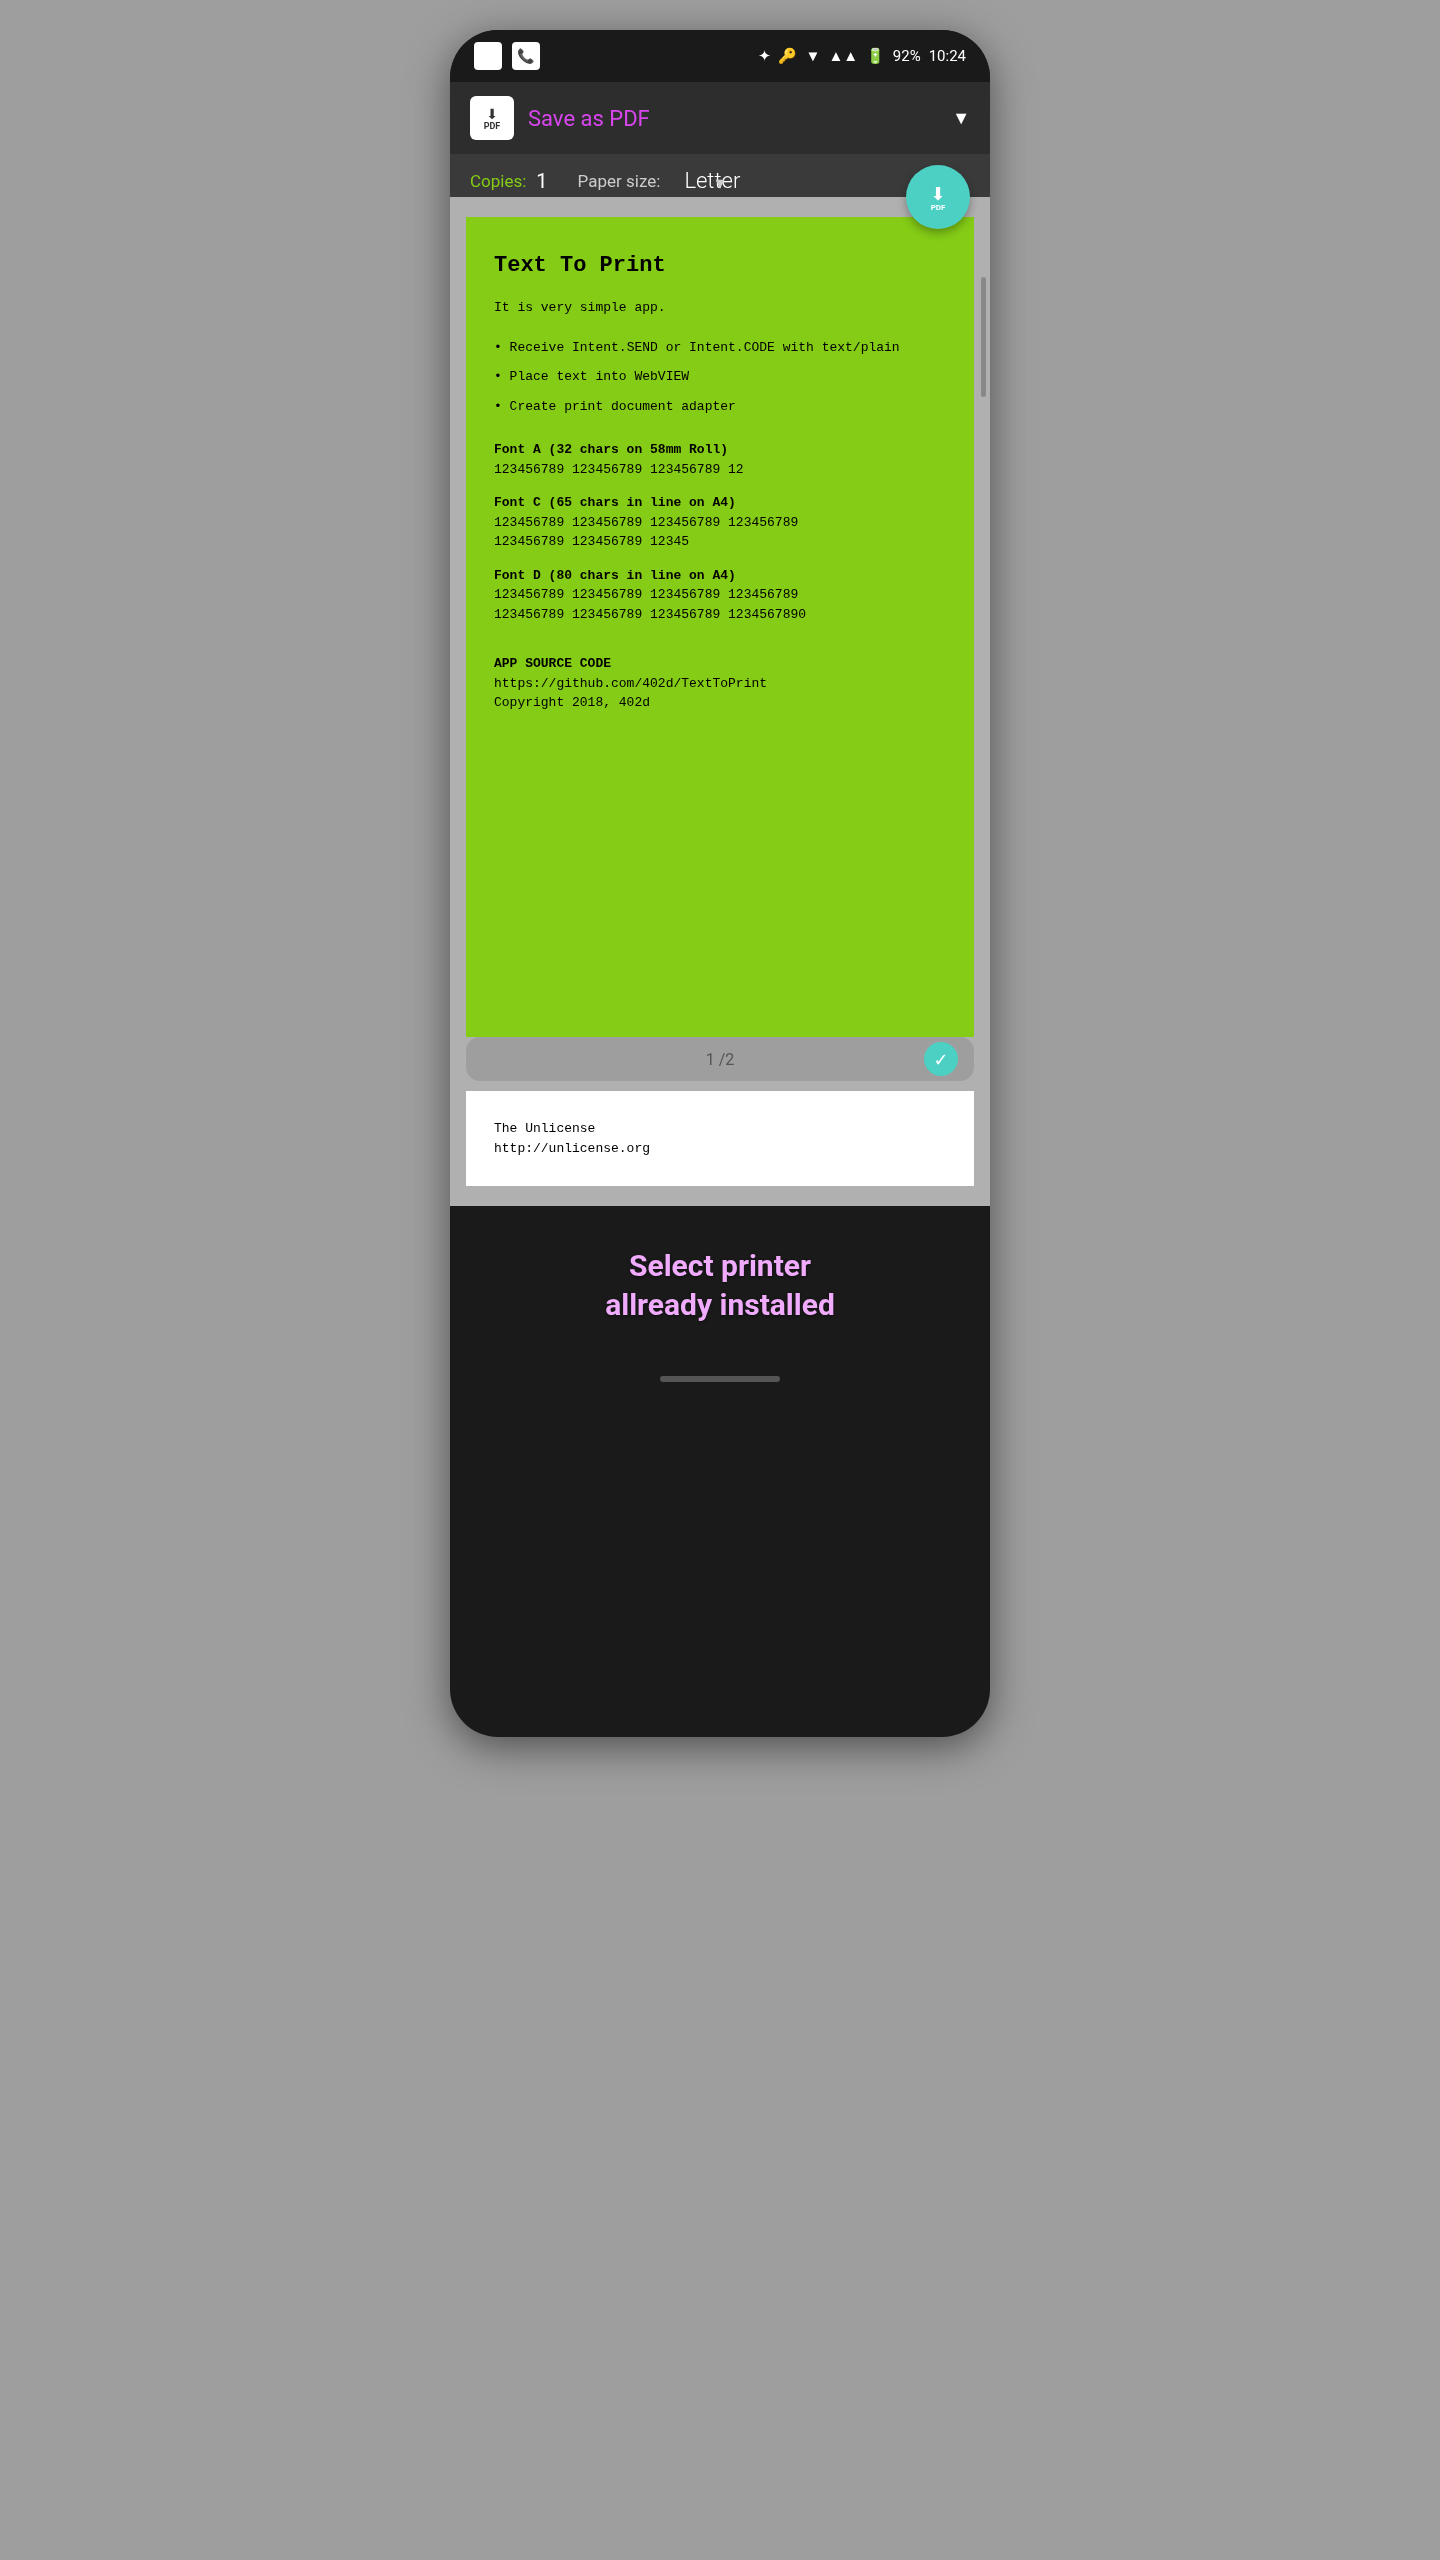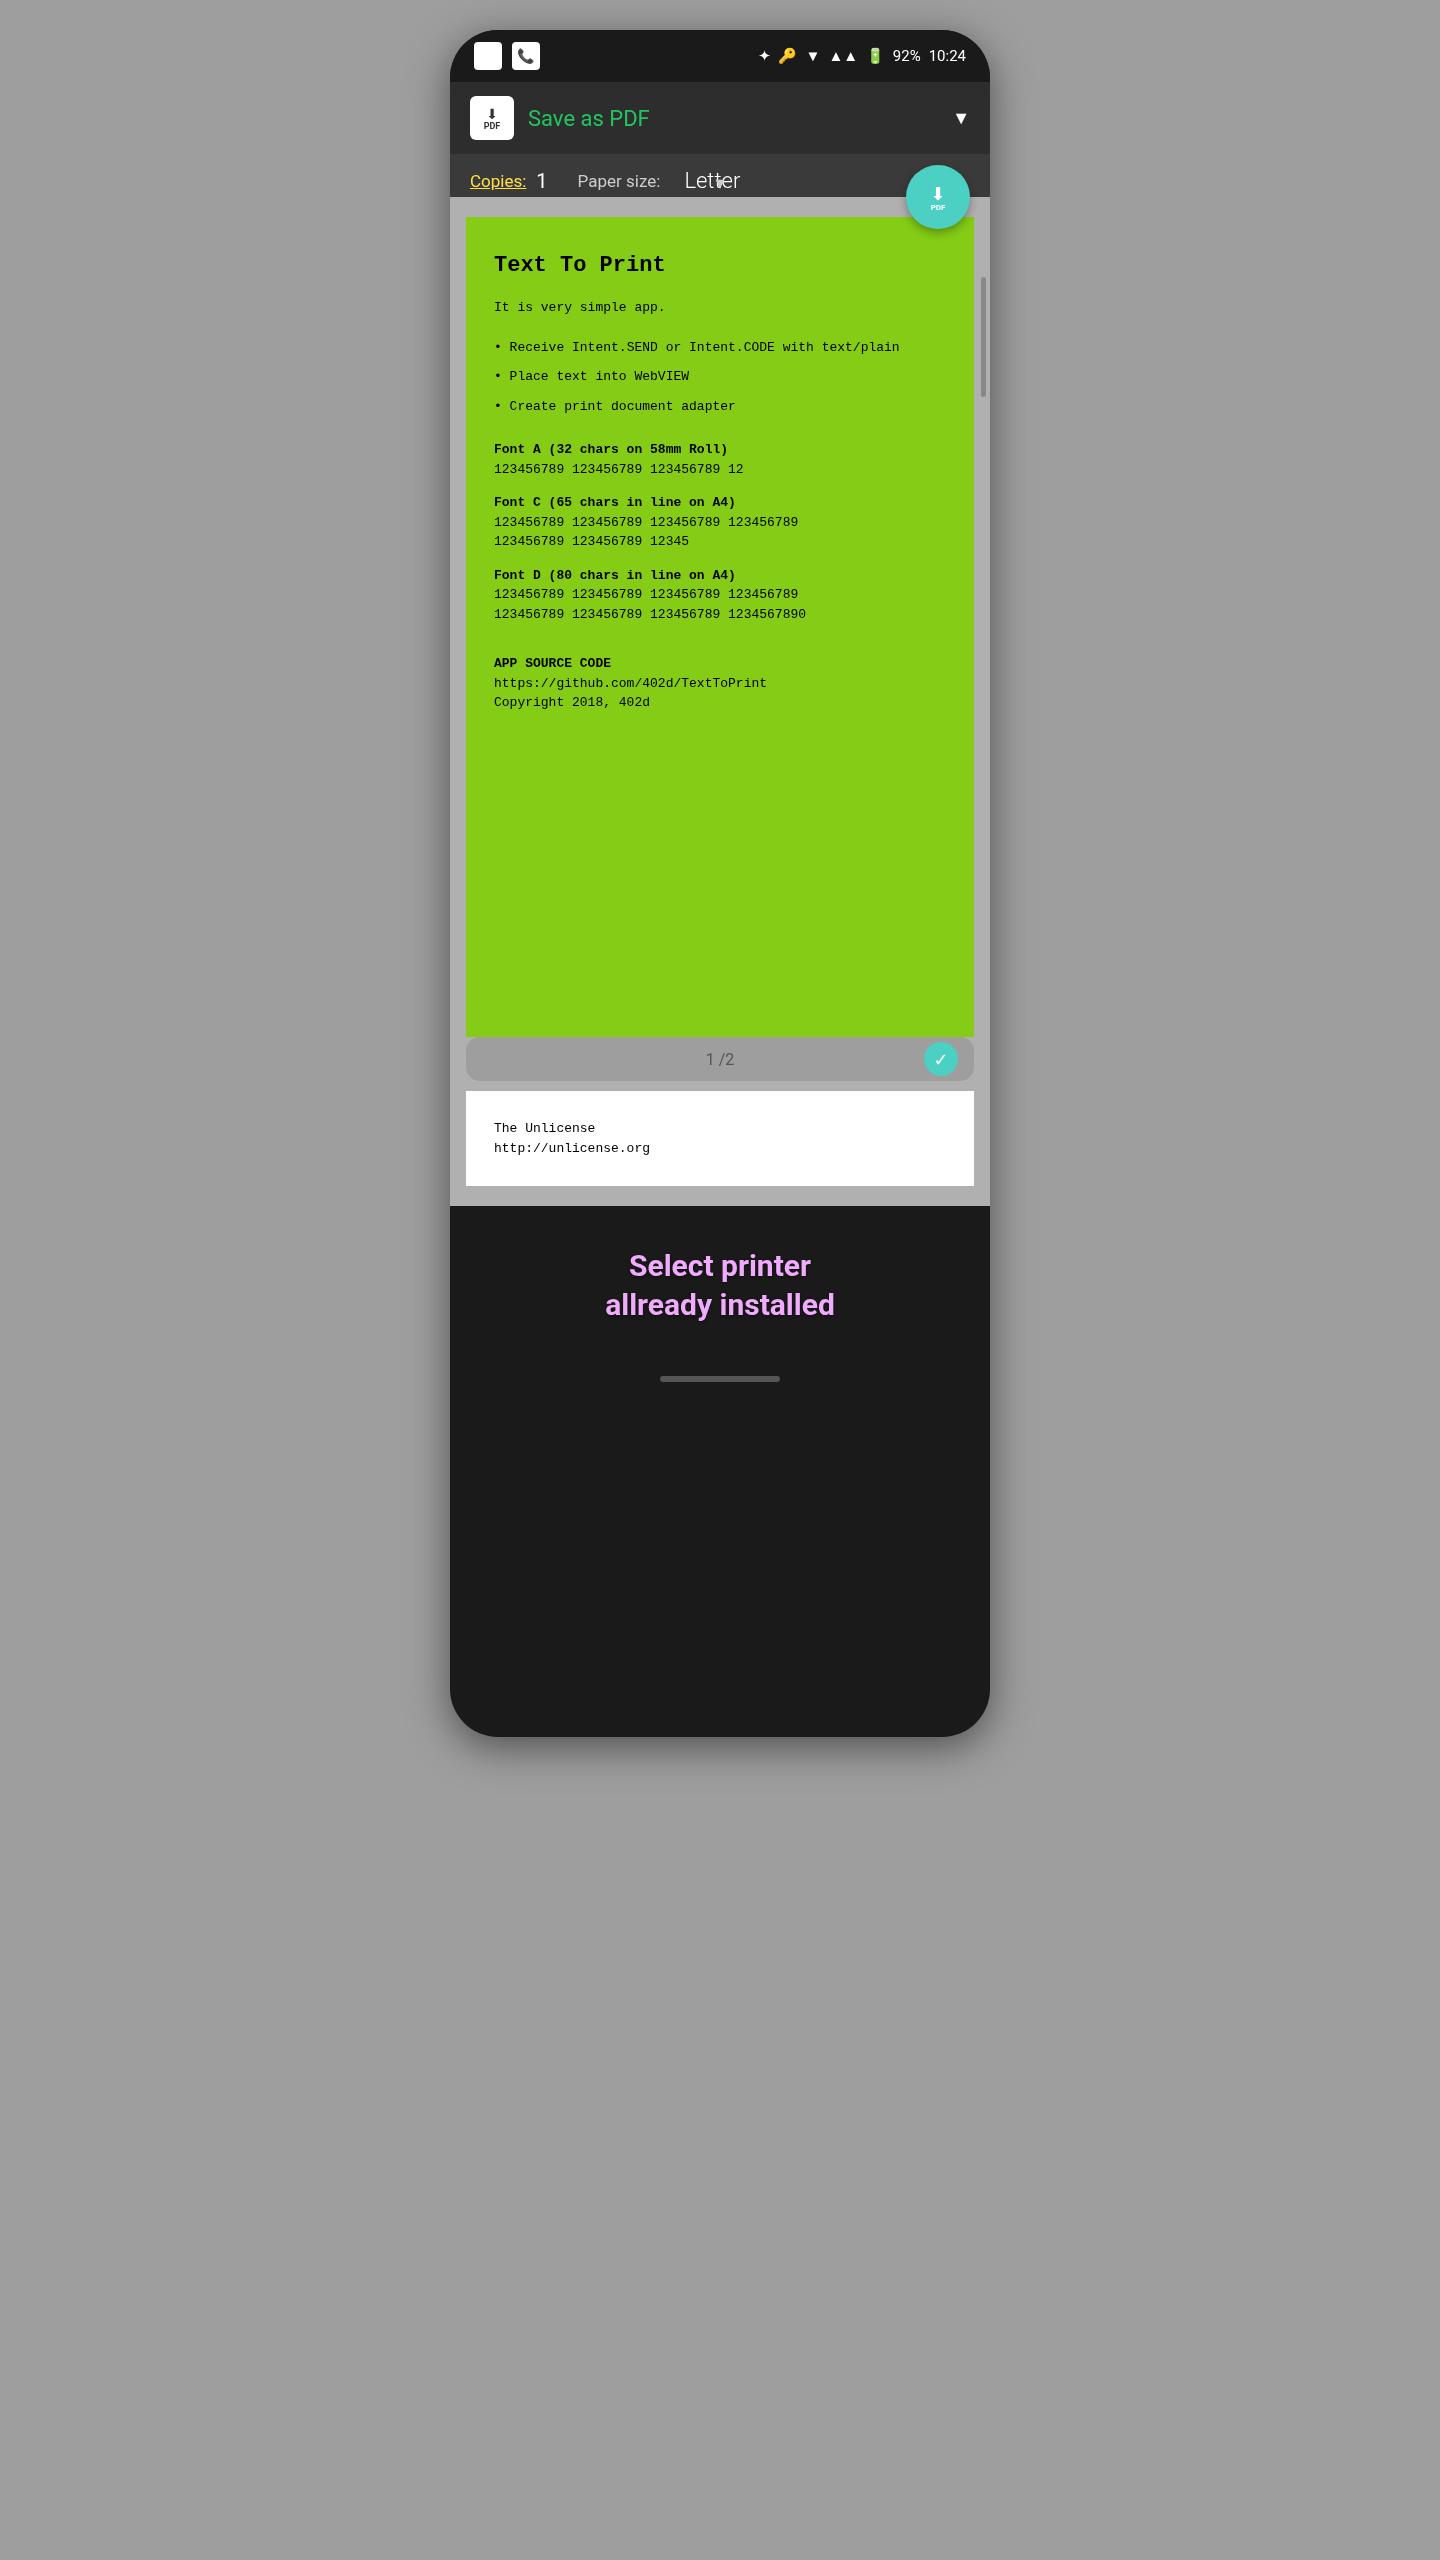--- a/index.html
+++ b/index.html
@@ -91,21 +91,21 @@
       color: #333;
       line-height: 1;
     }
 
     .pdf-icon-box .download-arrow {
       font-size: 14px;
       color: #333;
     }
 
     .print-title {
-      color: #22c55e;
+      color: #d946ef;
       font-size: 22px;
       flex: 1;
     }
 
     .dropdown-arrow {
       color: white;
       font-size: 18px;
     }
 
     
@@ -118,21 +118,21 @@
       font-size: 17px;
       position: relative;
     }
 
     .copies-section {
       display: flex;
       align-items: center;
       gap: 10px;
     }
 
-    .copies-label { color: #fde047; text-decoration: underline; }
+    .copies-label { color: #84cc16; }
     .copies-value { color: white; font-size: 20px; }
 
     .paper-section {
       display: flex;
       align-items: center;
       gap: 24px;
       margin-left: 30px;
     }
 
     .paper-label { color: #ccc; }

